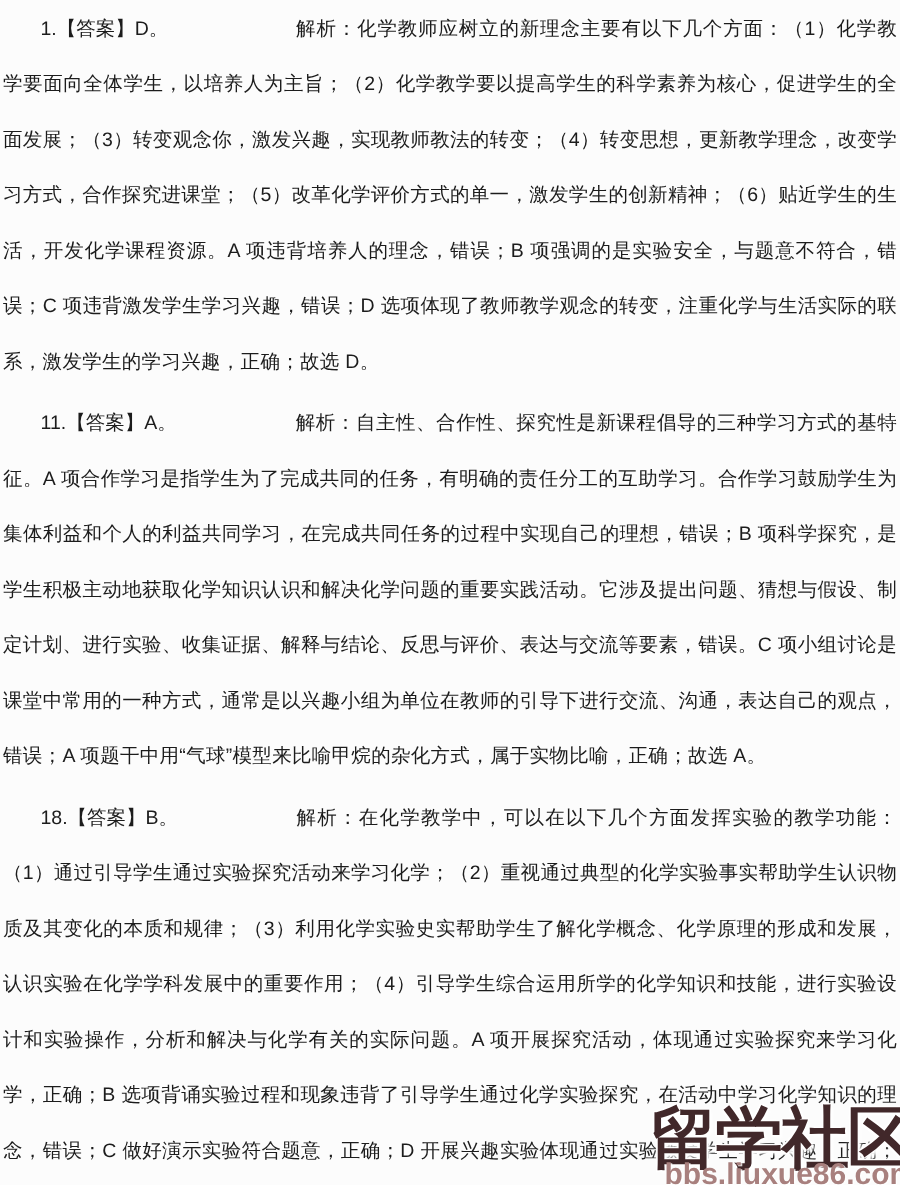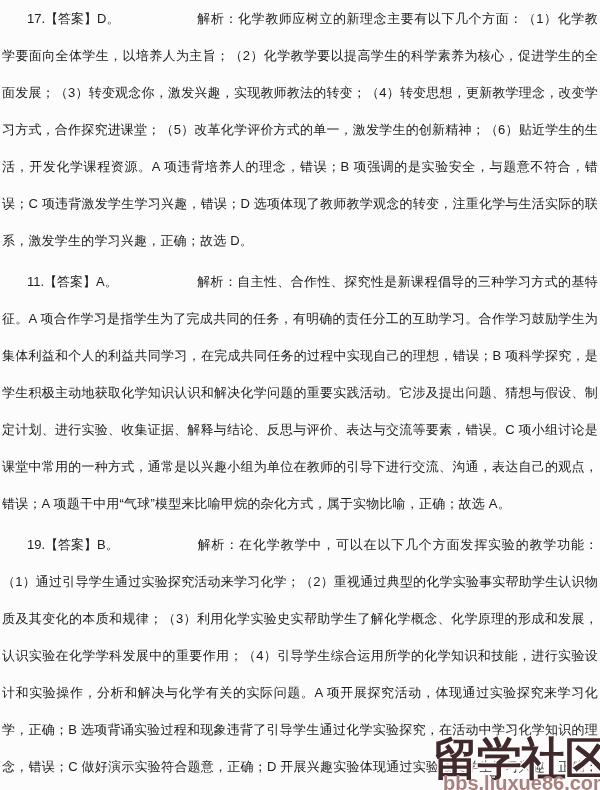--- a/index.html
+++ b/index.html
@@ -62,29 +62,29 @@
     white-space: nowrap;
     text-shadow: 1px 1px 0 rgba(255,255,255,0.8);
   }
 </style>
 </head>
 <body style="background: rgb(252, 252, 252);">
 
 <div class="page" style="color: rgb(28, 28, 28);">
 
   <p class="section">
-    <span class="answer-label">17.【答案】D。</span><span class="analysis-text">解析：化学教师应树立的新理念主要有以下几个方面：（1）化学教学要面向全体学生，以培养人为主旨；（2）化学教学要以提高学生的科学素养为核心，促进学生的全面发展；（3）转变观念你，激发兴趣，实现教师教法的转变；（4）转变思想，更新教学理念，改变学习方式，合作探究进课堂；（5）改革化学评价方式的单一，激发学生的创新精神；（6）贴近学生的生活，开发化学课程资源。A 项违背培养人的理念，错误；B 项强调的是实验安全，与题意不符合，错误；C 项违背激发学生学习兴趣，错误；D 选项体现了教师教学观念的转变，注重化学与生活实际的联系，激发学生的学习兴趣，正确；故选 D。</span>
+    <span class="answer-label">1.【答案】D。</span><span class="analysis-text">解析：化学教师应树立的新理念主要有以下几个方面：（1）化学教学要面向全体学生，以培养人为主旨；（2）化学教学要以提高学生的科学素养为核心，促进学生的全面发展；（3）转变观念你，激发兴趣，实现教师教法的转变；（4）转变思想，更新教学理念，改变学习方式，合作探究进课堂；（5）改革化学评价方式的单一，激发学生的创新精神；（6）贴近学生的生活，开发化学课程资源。A 项违背培养人的理念，错误；B 项强调的是实验安全，与题意不符合，错误；C 项违背激发学生学习兴趣，错误；D 选项体现了教师教学观念的转变，注重化学与生活实际的联系，激发学生的学习兴趣，正确；故选 D。</span>
   </p>
 
   <p class="section">
     <span class="answer-label">11.【答案】A。</span><span class="analysis-text">解析：自主性、合作性、探究性是新课程倡导的三种学习方式的基特征。A 项合作学习是指学生为了完成共同的任务，有明确的责任分工的互助学习。合作学习鼓励学生为集体利益和个人的利益共同学习，在完成共同任务的过程中实现自己的理想，错误；B 项科学探究，是学生积极主动地获取化学知识认识和解决化学问题的重要实践活动。它涉及提出问题、猜想与假设、制定计划、进行实验、收集证据、解释与结论、反思与评价、表达与交流等要素，错误。C 项小组讨论是课堂中常用的一种方式，通常是以兴趣小组为单位在教师的引导下进行交流、沟通，表达自己的观点，错误；A 项题干中用“气球”模型来比喻甲烷的杂化方式，属于实物比喻，正确；故选 A。</span>
   </p>
 
   <p class="section">
-    <span class="answer-label">19.【答案】B。</span><span class="analysis-text">解析：在化学教学中，可以在以下几个方面发挥实验的教学功能：（1）通过引导学生通过实验探究活动来学习化学；（2）重视通过典型的化学实验事实帮助学生认识物质及其变化的本质和规律；（3）利用化学实验史实帮助学生了解化学概念、化学原理的形成和发展，认识实验在化学学科发展中的重要作用；（4）引导学生综合运用所学的化学知识和技能，进行实验设计和实验操作，分析和解决与化学有关的实际问题。A 项开展探究活动，体现通过实验探究来学习化学，正确；B 选项背诵实验过程和现象违背了引导学生通过化学实验探究，在活动中学习化学知识的理念，错误；C 做好演示实验符合题意，正确；D 开展兴趣实验体现通过实验激发学生学习兴趣，正确；故选 B。</span>
+    <span class="answer-label">18.【答案】B。</span><span class="analysis-text">解析：在化学教学中，可以在以下几个方面发挥实验的教学功能：（1）通过引导学生通过实验探究活动来学习化学；（2）重视通过典型的化学实验事实帮助学生认识物质及其变化的本质和规律；（3）利用化学实验史实帮助学生了解化学概念、化学原理的形成和发展，认识实验在化学学科发展中的重要作用；（4）引导学生综合运用所学的化学知识和技能，进行实验设计和实验操作，分析和解决与化学有关的实际问题。A 项开展探究活动，体现通过实验探究来学习化学，正确；B 选项背诵实验过程和现象违背了引导学生通过化学实验探究，在活动中学习化学知识的理念，错误；C 做好演示实验符合题意，正确；D 开展兴趣实验体现通过实验激发学生学习兴趣，正确；故选 B。</span>
   </p>
 
 </div>
 
 <div class="watermark">
   <div class="watermark-text" style="color: rgb(65, 40, 42);">留学社区</div>
   <div class="watermark-url" style="color: rgb(168, 128, 126);">bbs.liuxue86.com</div>
 </div>
 
 </body></html>

